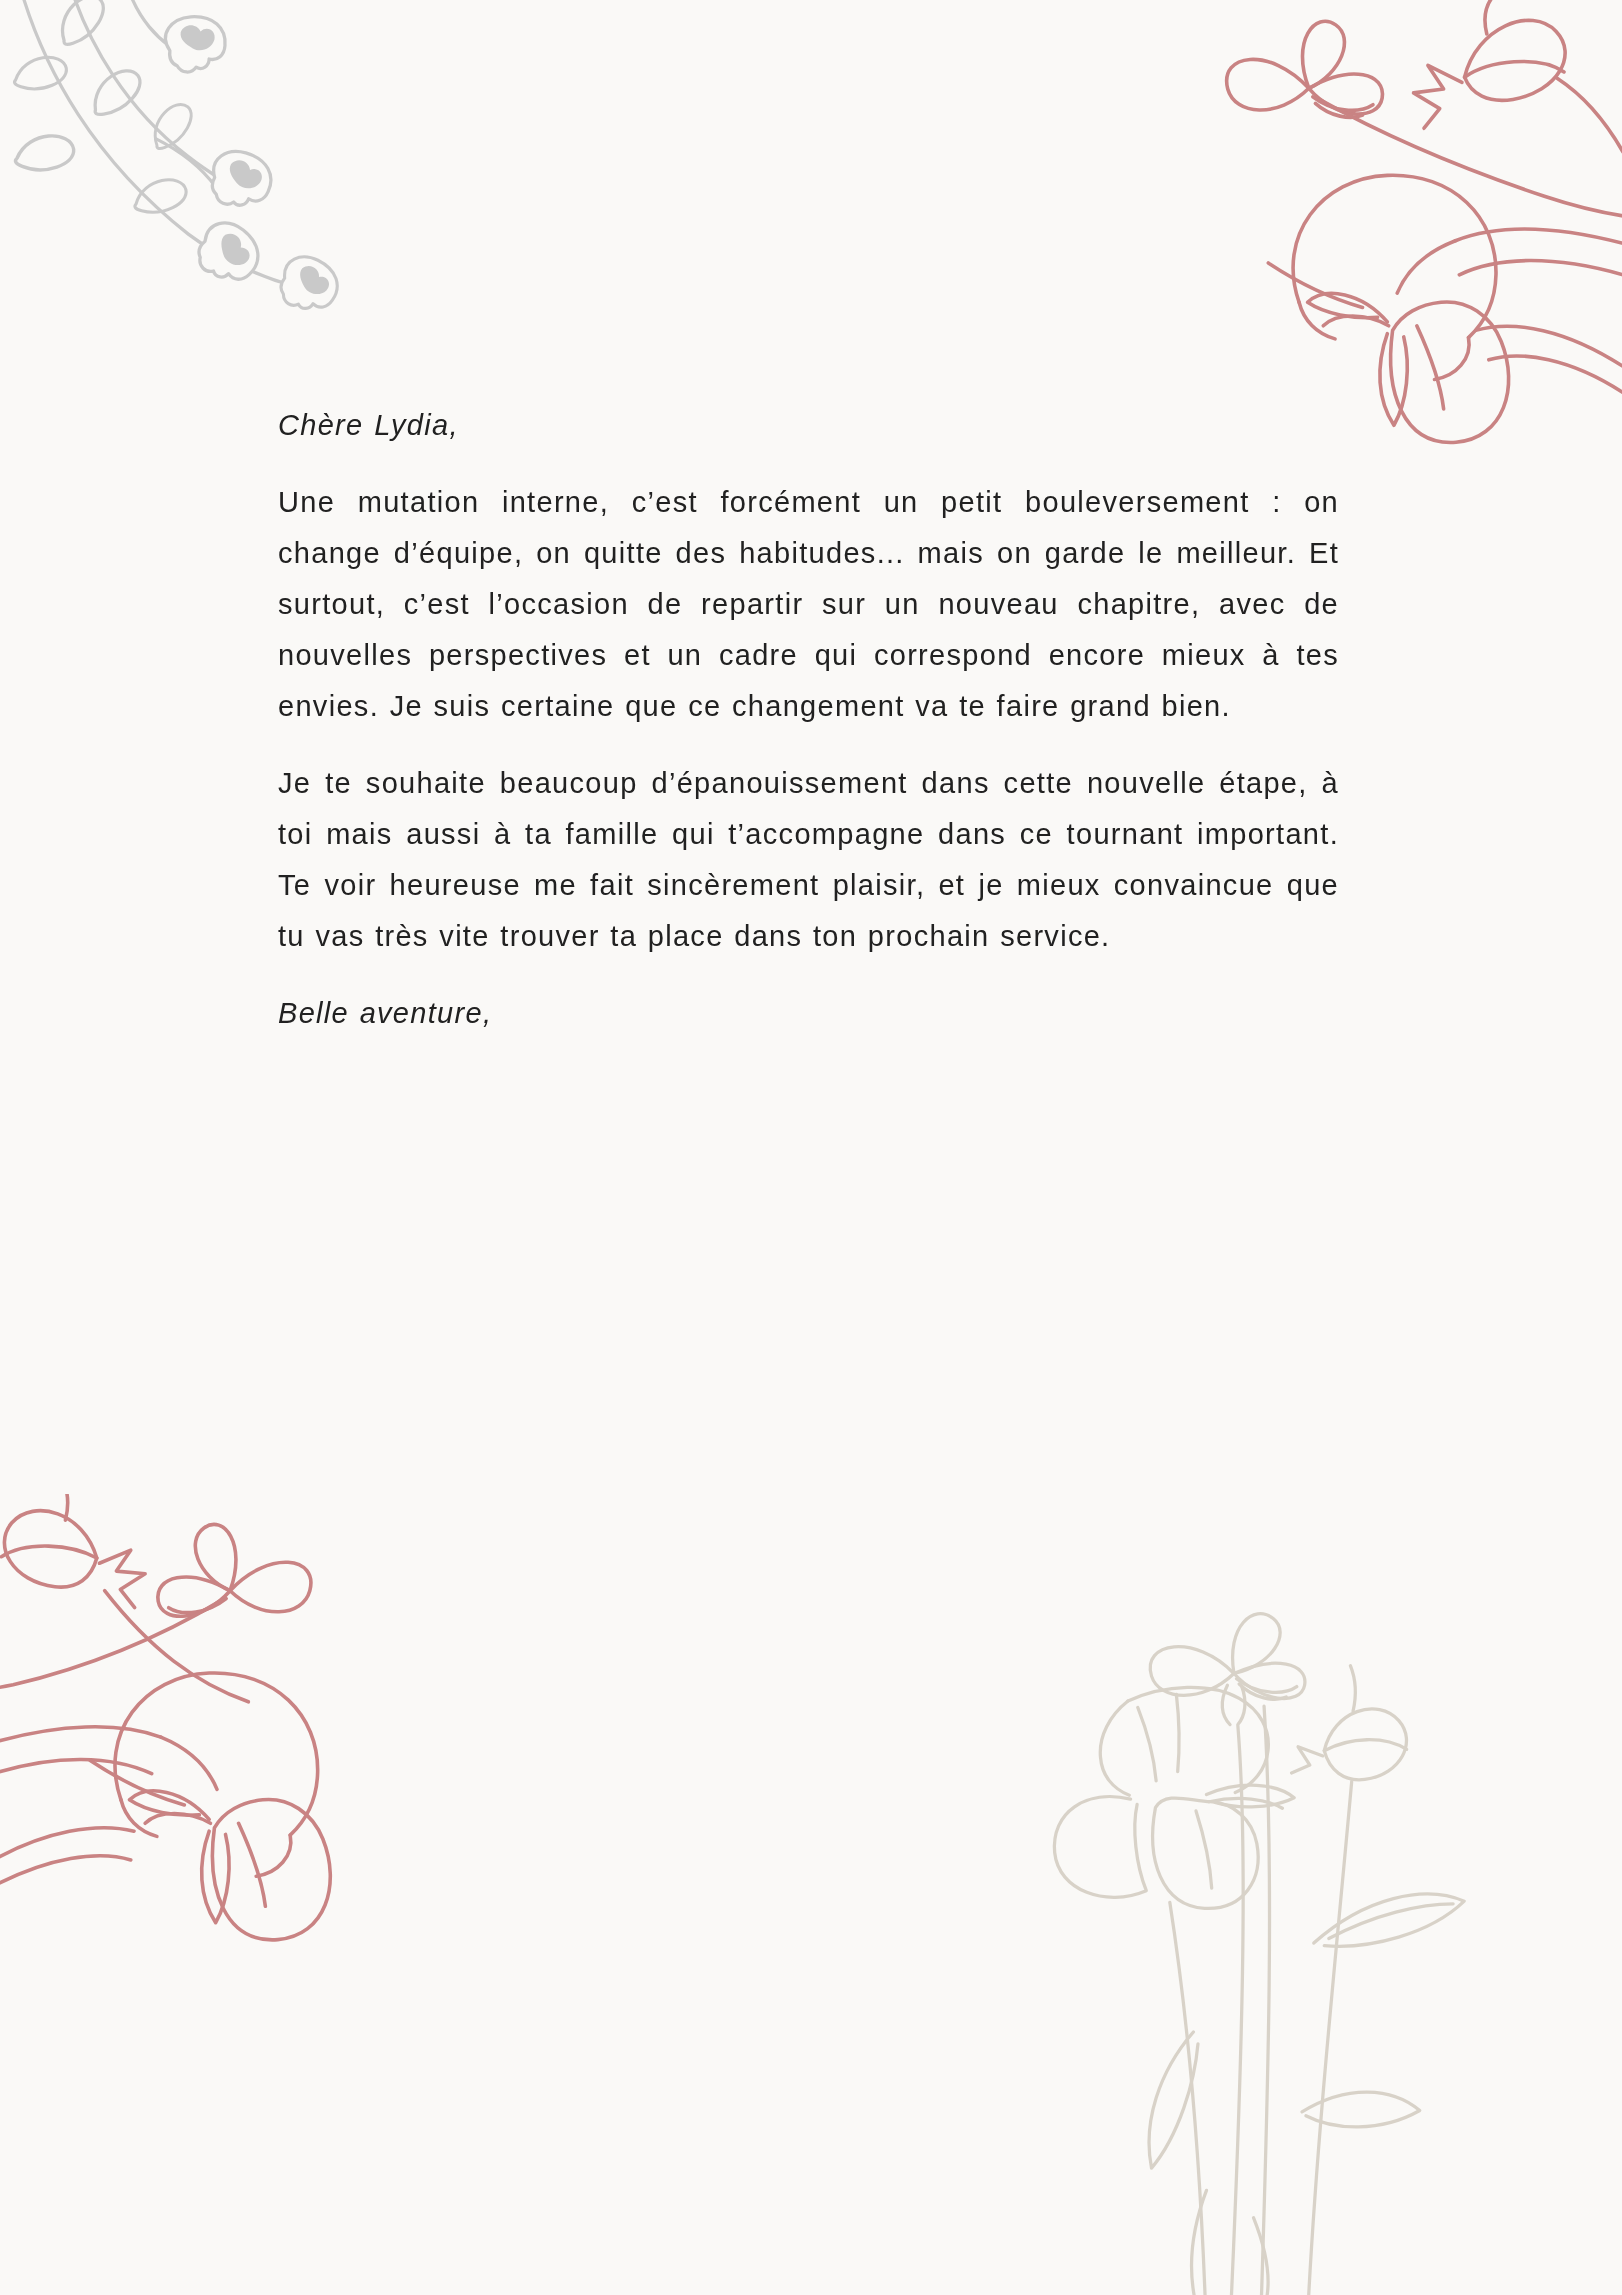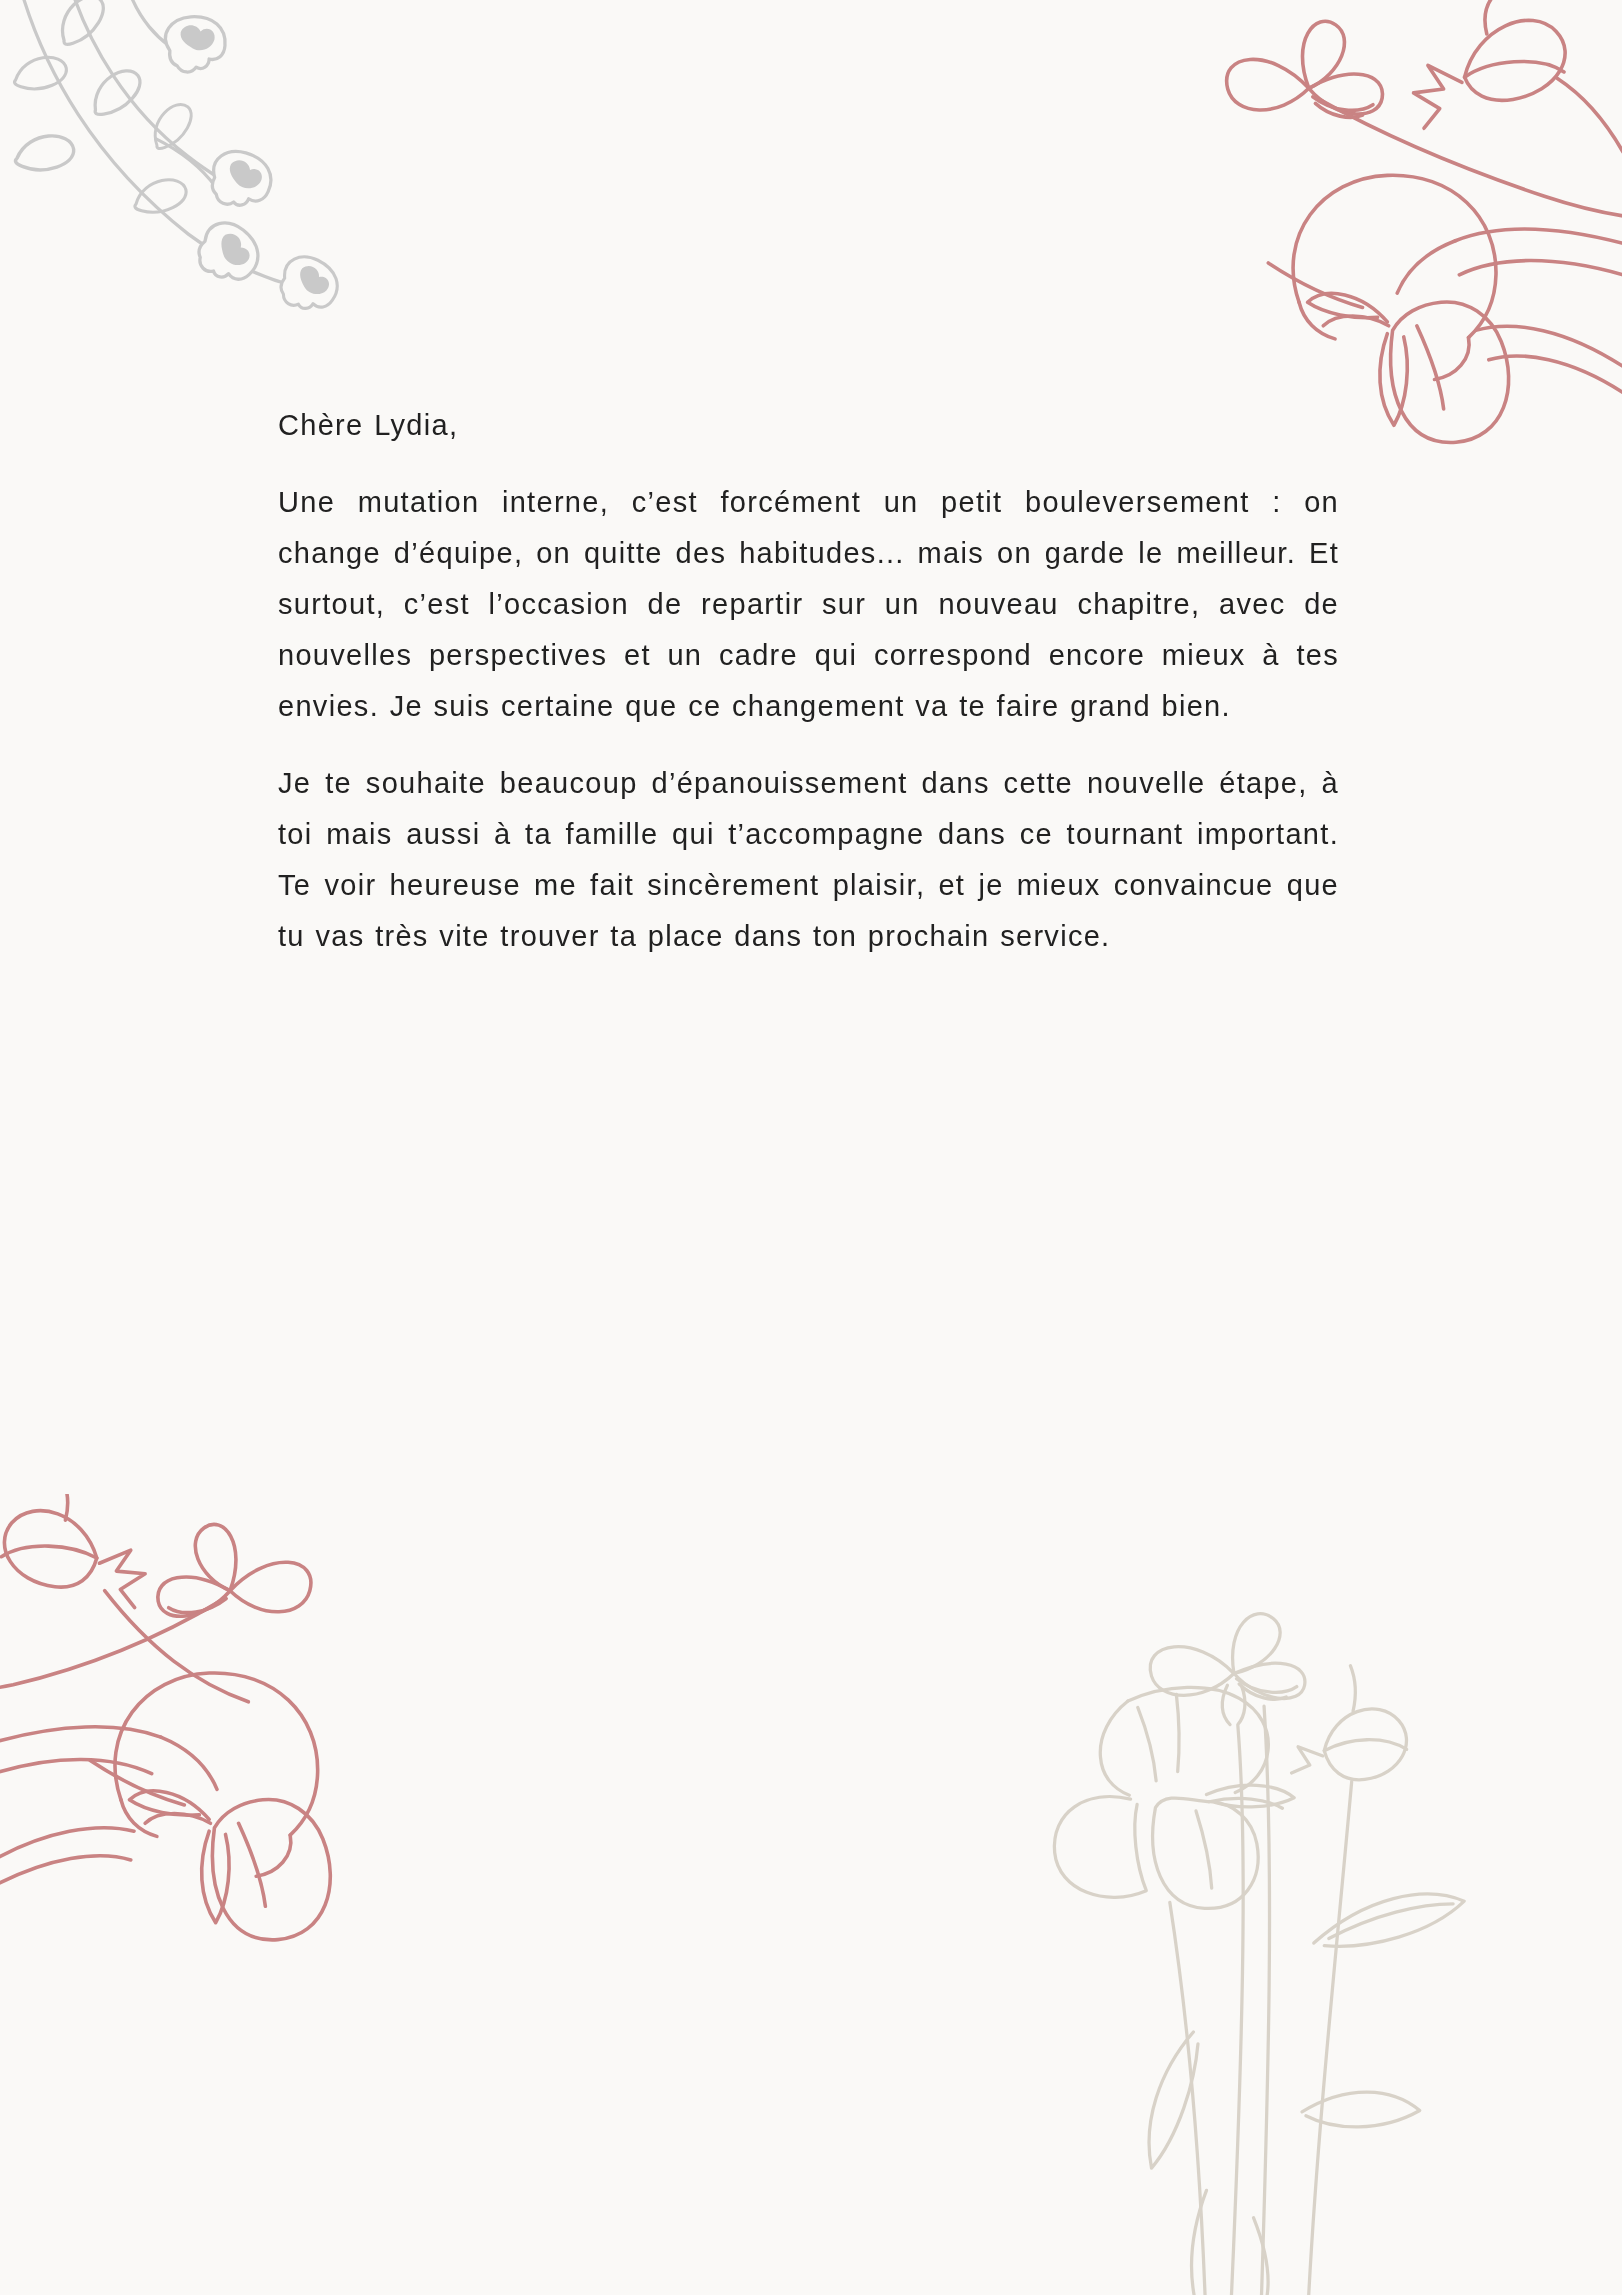--- a/index.html
+++ b/index.html
@@ -25,21 +25,21 @@
     color: #212121;
   }
   .letter p {
     margin: 0 0 26px 0;
     font-size: 29px;
     line-height: 51px;
     letter-spacing: 1.3px;
     word-spacing: 1.3px;
     text-align: justify;
   }
-  .letter p.single { text-align: left; }
+  .letter p.single { text-align: left; font-style: italic; }
 </style>
 </head>
 <body>
 
 <div class="page">
 
   <svg class="floral floral-tl" width="340" height="327" viewBox="0 0 520 500" aria-hidden="true">
     <defs>
       <path id="leafG" d="M 0,0 C 8,-44 68,-56 78,-30 C 85,-8 44,16 10,10 C -2,8 -3,4 0,0 Z"></path>
       <g id="bellG">
@@ -156,16 +156,17 @@
       <path d="M 248,668 C 196,728 170,806 184,876 C 226,826 250,744 255,686"></path>
       <path d="M 268,910 C 246,968 240,1025 250,1075"></path>
       <path d="M 340,952 C 360,1002 366,1042 360,1075"></path>
     </g>
   </svg>
 
   <main class="letter">
     <p class="single">Chère Lydia,</p>
     <p>Une mutation interne, c’est forcément un petit bouleversement : on change d’équipe, on quitte des habitudes... mais on garde le meilleur. Et surtout, c’est l’occasion de repartir sur un nouveau chapitre, avec de nouvelles perspectives et un cadre qui correspond encore mieux à tes envies. Je suis certaine que ce changement va te faire grand bien.</p>
     <p>Je te souhaite beaucoup d’épanouissement dans cette nouvelle étape, à toi mais aussi à ta famille qui t’accompagne dans ce tournant important. Te voir heureuse me fait sincèrement plaisir, et je mieux convaincue que tu vas très vite trouver ta place dans ton prochain service.</p>
+    <p class="single">Belle aventure,</p>
   </main>
 
 </div>
 
 
 </body></html>

